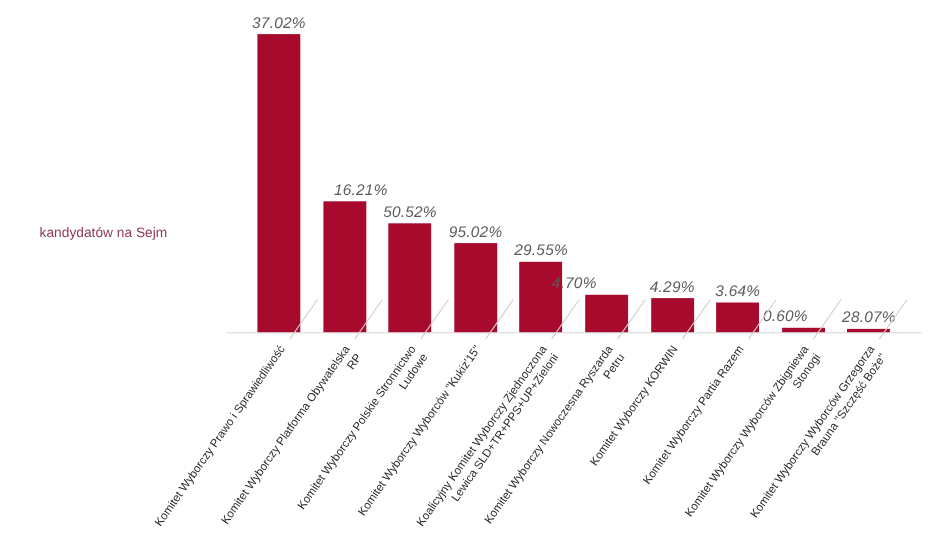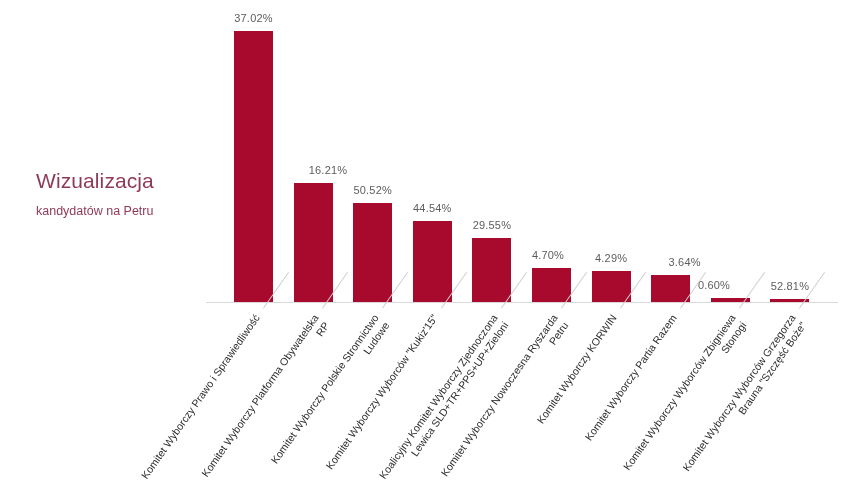--- a/index.html
+++ b/index.html
@@ -62,25 +62,26 @@
     background: #d9d9d9;
   }
 
   .bar {
     position: absolute;
     background: #a80a2e;
   }
 
   .bar-value {
     position: absolute;
-    font-size: 11px;
+    font-size: 14px;
     color: #5d5d5d;
     white-space: nowrap;
     text-align: center;
     letter-spacing: 0.2px;
+    font-style: italic;
   }
 
   
   .cat-label {
     position: absolute;
     transform-origin: left top;
     transform: rotate(-55deg);
     font-size: 10.5px;
     line-height: 13px;
     color: #2b2b2b;
@@ -100,50 +101,50 @@
     transform: rotate(-55deg);
   }
 </style>
 </head>
 <body>
 
 <div id="chart-root">
 
   <div class="title-block">
     <div class="chart-title">
-      <span>Wizualizacja</span><br>
+      <br>
     </div>
-    <div class="chart-subtitle">kandydatów na Petru</div>
+    <div class="chart-subtitle">kandydatów na Sejm</div>
   </div>
 
   <div class="plot-area">
     <div class="baseline"></div>
     <div id="bars-layer">
         <div class="bar" style="left: 234px; top: 31px; width: 39px; height: 271px; background: rgb(168, 10, 46);"></div>
         <div class="bar" style="left: 293.6px; top: 183.337px; width: 39px; height: 118.663px; background: rgb(168, 10, 46);"></div>
         <div class="bar" style="left: 353.2px; top: 203.175px; width: 39px; height: 98.825px; background: rgb(168, 10, 46);"></div>
         <div class="bar" style="left: 412.8px; top: 220.744px; width: 39px; height: 81.2561px; background: rgb(168, 10, 46);"></div>
         <div class="bar" style="left: 472.4px; top: 238.313px; width: 39px; height: 63.6872px; background: rgb(168, 10, 46);"></div>
         <div class="bar" style="left: 532px; top: 267.594px; width: 39px; height: 34.4057px; background: rgb(168, 10, 46);"></div>
         <div class="bar" style="left: 591.6px; top: 270.596px; width: 39px; height: 31.4044px; background: rgb(168, 10, 46);"></div>
         <div class="bar" style="left: 651.2px; top: 275.354px; width: 39px; height: 26.6461px; background: rgb(168, 10, 46);"></div>
         <div class="bar" style="left: 710.8px; top: 297.608px; width: 39px; height: 4.39222px; background: rgb(168, 10, 46);"></div>
         <div class="bar" style="left: 770.4px; top: 299px; width: 39px; height: 3px; background: rgb(168, 10, 46);"></div>
       </div>
     <div id="values-layer">
         <div class="bar-value" style="left: 223.5px; top: 12px; width: 60px; color: rgb(93, 93, 93);">37.02%</div>
         <div class="bar-value" style="left: 298px; top: 164.337px; width: 60px; color: rgb(93, 93, 93);">16.21%</div>
         <div class="bar-value" style="left: 342.7px; top: 184.175px; width: 60px; color: rgb(93, 93, 93);">50.52%</div>
-        <div class="bar-value" style="left: 402.3px; top: 201.744px; width: 60px; color: rgb(93, 93, 93);">44.54%</div>
+        <div class="bar-value" style="left: 402.3px; top: 201.744px; width: 60px; color: rgb(93, 93, 93);">95.02%</div>
         <div class="bar-value" style="left: 461.9px; top: 219.313px; width: 60px; color: rgb(93, 93, 93);">29.55%</div>
-        <div class="bar-value" style="left: 518px; top: 248.594px; width: 60px; color: rgb(93, 93, 93);">4.70%</div>
+        <div class="bar-value" style="left: 492px; top: 248.594px; width: 60px; color: rgb(93, 93, 93);">4.70%</div>
         <div class="bar-value" style="left: 581.1px; top: 251.596px; width: 60px; color: rgb(93, 93, 93);">4.29%</div>
-        <div class="bar-value" style="left: 640.7px; top: 256.354px; width: 60px; color: rgb(93, 93, 93); text-align: right;">3.64%</div>
+        <div class="bar-value" style="left: 640.7px; top: 256.354px; width: 60px; color: rgb(93, 93, 93);">3.64%</div>
         <div class="bar-value" style="left: 684px; top: 278.608px; width: 60px; color: rgb(93, 93, 93);">0.60%</div>
-        <div class="bar-value" style="left: 759.9px; top: 280px; width: 60px; color: rgb(93, 93, 93);">52.81%</div>
+        <div class="bar-value" style="left: 759.9px; top: 280px; width: 60px; color: rgb(93, 93, 93);">28.07%</div>
       </div>
     <div id="labels-layer">
         <div class="leader" style="left: 262.5px; top: 308px; width: 44px;"></div>
         <div class="cat-label" style="left: 251.5px; top: 312px; color: rgb(43, 43, 43); transform: rotate(-55deg) translate(-100%, 0px);"><span>Komitet Wyborczy Prawo i Sprawiedliwość</span></div>
         <div class="leader" style="left: 322.1px; top: 308px; width: 44px;"></div>
         <div class="cat-label" style="left: 311.1px; top: 312px; color: rgb(43, 43, 43); transform: rotate(-55deg) translate(-100%, 0px);"><span>Komitet Wyborczy Platforma Obywatelska</span><span class="l2">RP</span></div>
         <div class="leader" style="left: 381.7px; top: 308px; width: 44px;"></div>
         <div class="cat-label" style="left: 370.7px; top: 312px; color: rgb(43, 43, 43); transform: rotate(-55deg) translate(-100%, 0px);"><span>Komitet Wyborczy Polskie Stronnictwo</span><span class="l2">Ludowe</span></div>
         <div class="leader" style="left: 441.3px; top: 308px; width: 44px;"></div>
         <div class="cat-label" style="left: 430.3px; top: 312px; color: rgb(43, 43, 43); transform: rotate(-55deg) translate(-100%, 0px);"><span>Komitet Wyborczy Wyborców "Kukiz'15"</span></div>

